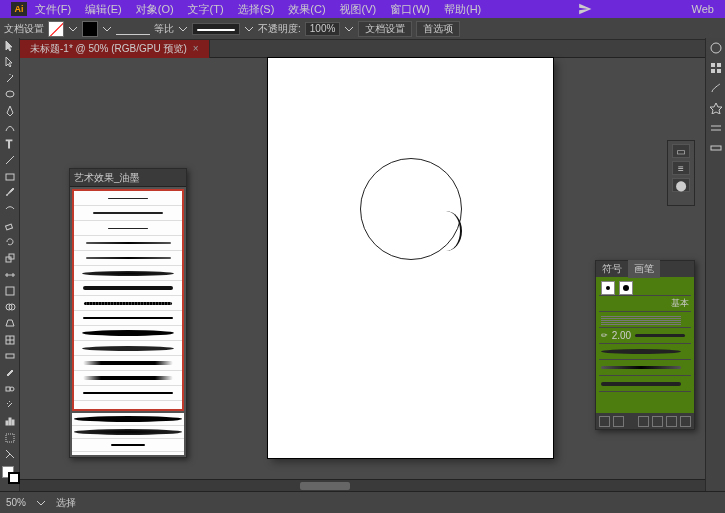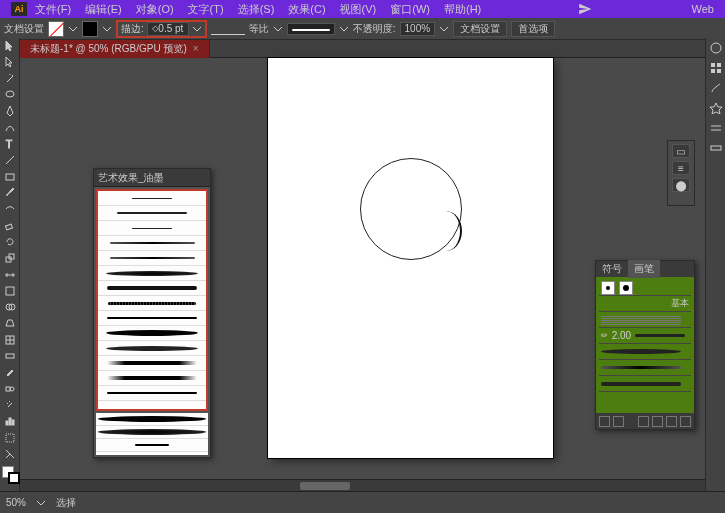--- a/index.html
+++ b/index.html
@@ -31,21 +31,21 @@
 .tool svg{width:12px;height:12px;fill:#ccc;stroke:#ccc}
 .fill-stroke{margin-top:4px;width:20px;height:26px;position:relative}
 .fs-fill{position:absolute;width:12px;height:12px;background:#fff;border:1px solid #888;top:0;left:2px}
 .fs-stroke{position:absolute;width:12px;height:12px;border:2px solid #000;background:#fff;top:6px;left:8px}
 .panel-right{position:absolute;right:0;top:38px;width:20px;background:#434343;bottom:22px;border-left:1px solid #2a2a2a;display:flex;flex-direction:column}
 .pbtn{width:20px;height:20px;display:flex;align-items:center;justify-content:center;cursor:pointer}
 .pbtn svg{width:12px;height:12px;fill:#ccc}
 .artboard{position:absolute;left:268px;top:58px;width:285px;height:400px;background:#fff;box-shadow:0 0 0 1px #000,4px 4px 8px rgba(0,0,0,.4)}
 .circle{position:absolute;left:92px;top:100px;width:102px;height:102px;border-radius:50%;border:1px solid #222}
 .circle::after{content:"";position:absolute;right:-1px;bottom:8px;width:30px;height:40px;border-right:2px solid #111;border-radius:50%}
-.brushes-panel{position:absolute;left:93px;top:168px;width:118px;height:290px;background:#535353;border:1px solid #2a2a2a;box-shadow:2px 2px 6px rgba(0,0,0,.5)}
+.brushes-panel{position:absolute;left:69px;top:168px;width:118px;height:290px;background:#535353;border:1px solid #2a2a2a;box-shadow:2px 2px 6px rgba(0,0,0,.5)}
 .panel-head{height:18px;background:#3a3a3a;display:flex;align-items:center;padding:0 4px;font-size:10px;border-bottom:1px solid #222}
 .panel-body{background:#fdfdfd;margin:2px;border:2px solid #c0392b;height:222px;overflow:hidden}
 .brush-row{height:15px;border-bottom:1px solid #ddd;display:flex;align-items:center;justify-content:center;padding:0 4px}
 .stroke{height:3px;background:#222;width:90%;border-radius:2px}
 .stroke.s1{height:1px;width:40%}
 .stroke.s2{height:2px;width:70%}
 .stroke.s3{height:2px;width:85%;background:linear-gradient(90deg,#555,#000,#555)}
 .stroke.s4{height:5px;width:92%;background:radial-gradient(ellipse,#000,#333);border-radius:50%}
 .stroke.s5{height:4px;width:90%;background:#111;filter:blur(.5px);border-radius:3px}
 .stroke.s6{height:3px;width:88%;background:repeating-linear-gradient(90deg,#000,#000 2px,#444 2px,#444 3px)}
@@ -95,30 +95,20 @@
 <div class="optbar">
   <span class="opt-label">文档设置</span>
   <div class="swatch swatch-none"></div>
   <svg class="dd" viewBox="0 0 10 10">
       <path d="M1 3l4 4 4-4" stroke="#ccc" fill="none"></path>
     </svg>
   <div class="swatch swatch-black"></div>
   <svg class="dd" viewBox="0 0 10 10">
       <path d="M1 3l4 4 4-4" stroke="#ccc" fill="none"></path>
     </svg>
-  <div class="stroke-box">
-    <span class="opt-label">描边:</span>
-    <div class="num-input">
-        <span style="font-size:8px">◇</span>
-        <span>0.5 pt</span>
-      </div>
-    <svg class="dd" viewBox="0 0 10 10">
-        <path d="M1 3l4 4 4-4" stroke="#ccc" fill="none"></path>
-      </svg>
-  </div>
   <div style="width:34px;height:12px;border-bottom:1px solid #ccc"></div>
   <span class="opt-label">等比</span>
   <svg class="dd" viewBox="0 0 10 10">
       <path d="M1 3l4 4 4-4" stroke="#ccc" fill="none"></path>
     </svg>
   <div class="brush-preview"></div>
   <svg class="dd" viewBox="0 0 10 10">
       <path d="M1 3l4 4 4-4" stroke="#ccc" fill="none"></path>
     </svg>
   <span class="opt-label">不透明度:</span>

